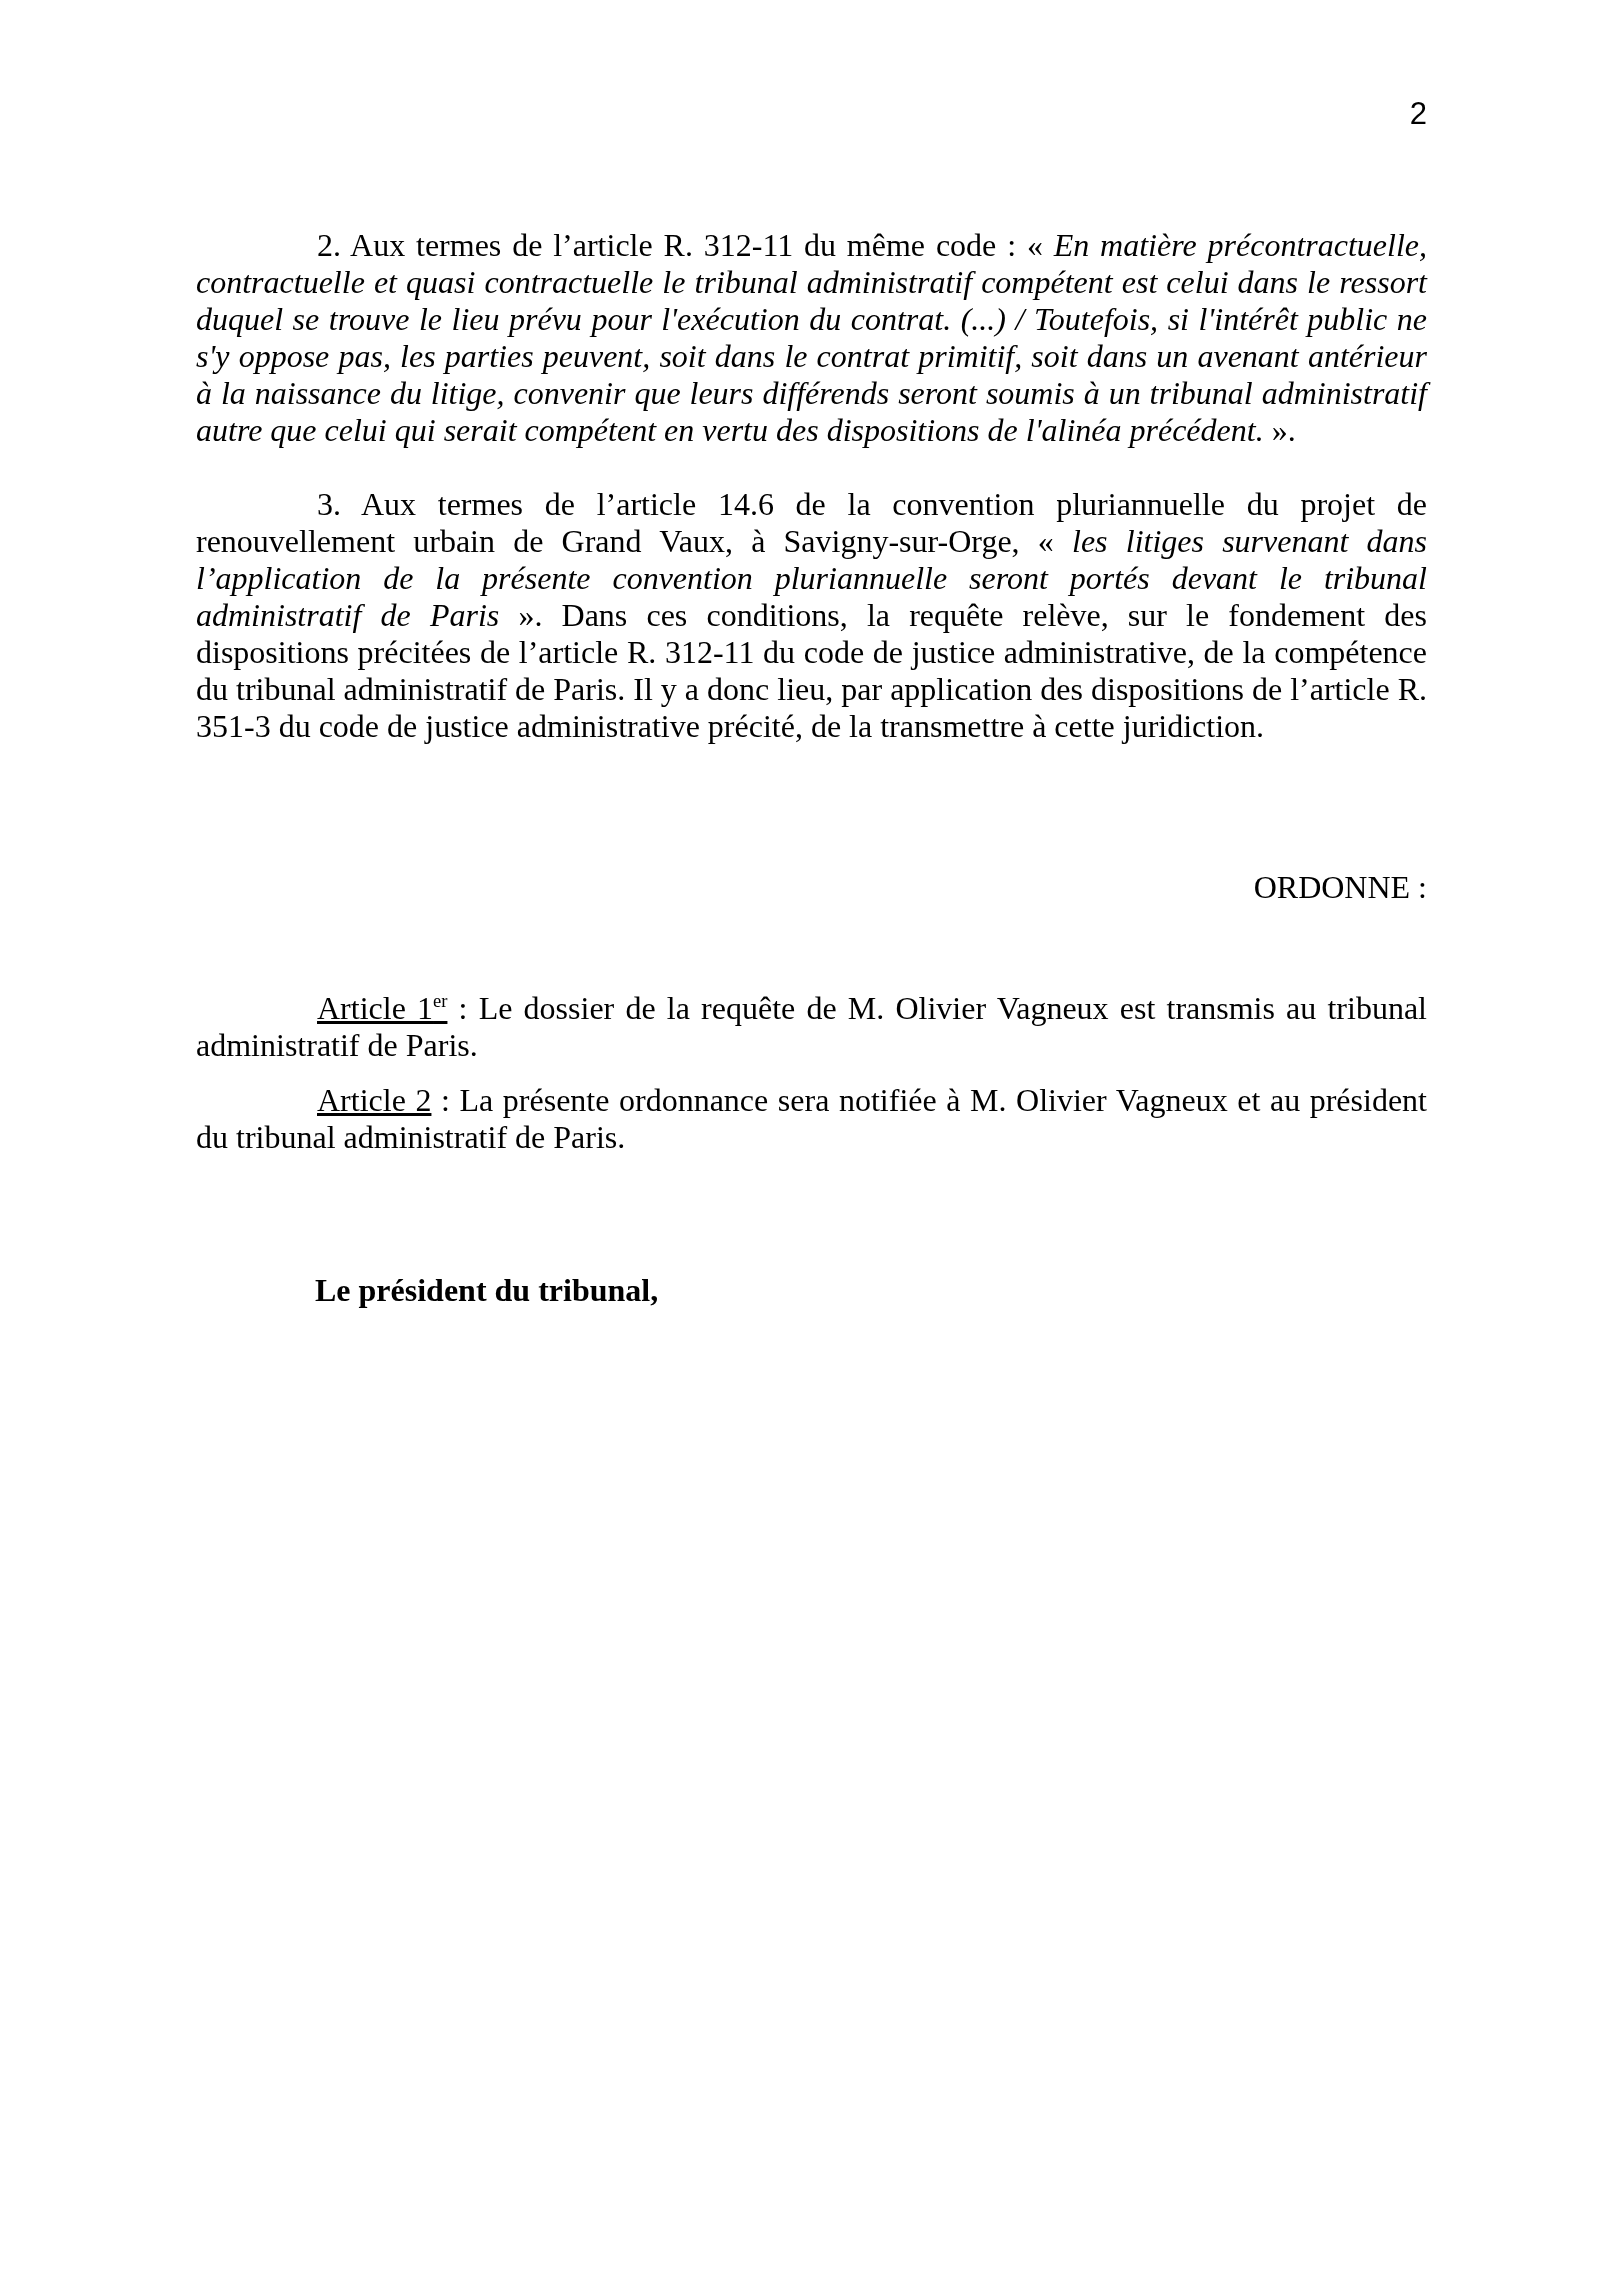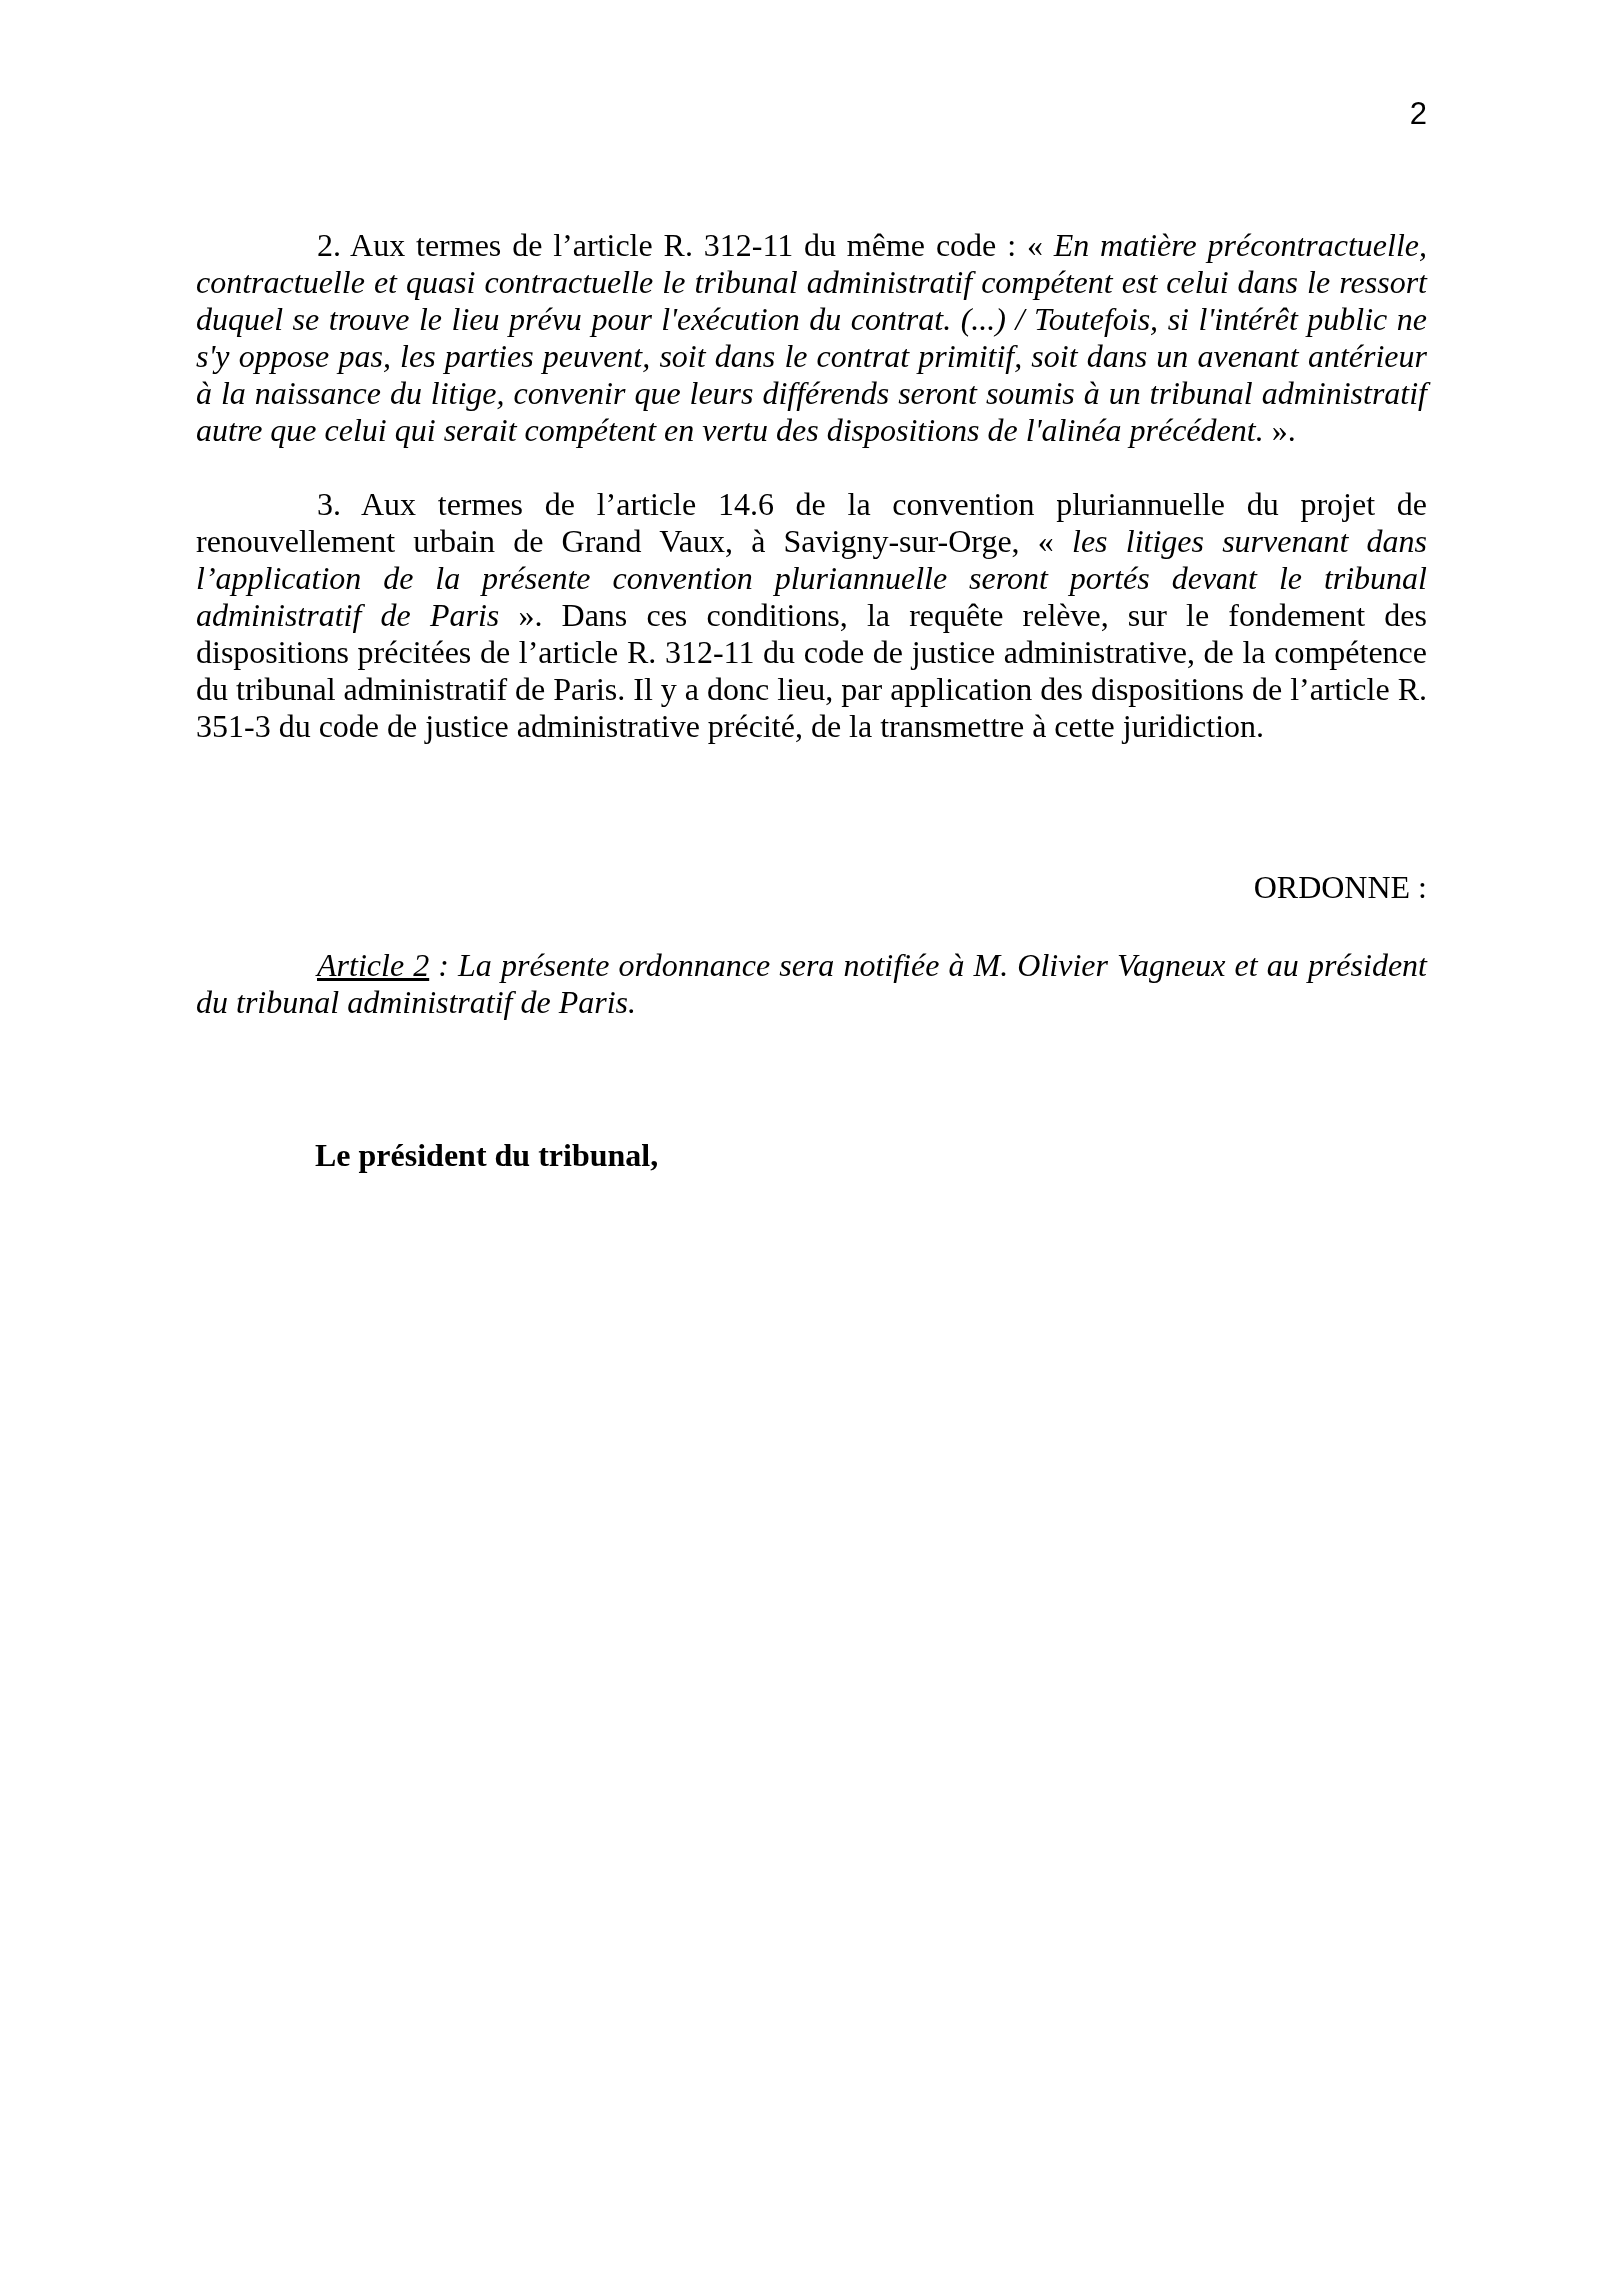--- a/index.html
+++ b/index.html
@@ -38,21 +38,21 @@
   }
   .para-2 { margin-top: 95px; }
   .para-3 { margin-top: 37px; }
   .quote-italic { font-style: italic; }
   .ordonne-heading {
     margin-top: 124px;
     text-align: right;
     text-indent: 0;
   }
   .article-1 { margin-top: 84px; }
-  .article-2 { margin-top: 41px; font-style: italic; }
+  .article-2 { margin-top: 18px; }
   .article-label { text-decoration: underline; }
   .article-label sup {
     font-size: 0.58em;
     line-height: 0;
   }
   .place-date-line {
     margin-top: 68px;
     text-indent: 121px;
     text-align: left;
   }
@@ -70,20 +70,21 @@
 <div class="page">
 
   <div class="page-number">2</div>
 
   <p class="body-para para-2"><span>2. Aux termes de l’article R. 312-11 du même code : « </span><em class="quote-italic">En matière précontractuelle, contractuelle et quasi contractuelle le tribunal administratif compétent est celui dans le ressort duquel se trouve le lieu prévu pour l'exécution du contrat. (...) / Toutefois, si l'intérêt public ne s'y oppose pas, les parties peuvent, soit dans le contrat primitif, soit dans un avenant antérieur à la naissance du litige, convenir que leurs différends seront soumis à un tribunal administratif autre que celui qui serait compétent en vertu des dispositions de l'alinéa précédent.</em><span> ».</span></p>
 
   <p class="body-para para-3"><span>3. Aux termes de l’article 14.6 de la convention pluriannuelle du projet de renouvellement urbain de Grand Vaux, à Savigny-sur-Orge, « </span><em class="quote-italic">les litiges survenant dans l’application de la présente convention pluriannuelle seront portés devant le tribunal administratif de Paris</em><span> ». Dans ces conditions, la requête relève, sur le fondement des dispositions précitées de l’article R. 312-11 du code de justice administrative, de la compétence du tribunal administratif de Paris. Il y a donc lieu, par application des dispositions de l’article R. 351-3 du code de justice administrative précité, de la transmettre à cette juridiction.</span></p>
 
   <p class="ordonne-heading">ORDONNE :</p>
 
+  <p class="body-para article-1"><span class="article-label"><span>Article 1</span><sup>er</sup></span><span> : Le dossier de la requête de M. Olivier Vagneux est transmis au tribunal administratif de Paris.</span></p>
 
   <p class="body-para article-2"><span class="article-label"><span>Article 2</span><sup></sup></span><span> : La présente ordonnance sera notifiée à M. Olivier Vagneux et au président du tribunal administratif de Paris.</span></p>
 
 
   <div class="signature-block">
     <p class="signatory-title">Le président du tribunal,</p>
   </div>
 
 </div>
 

